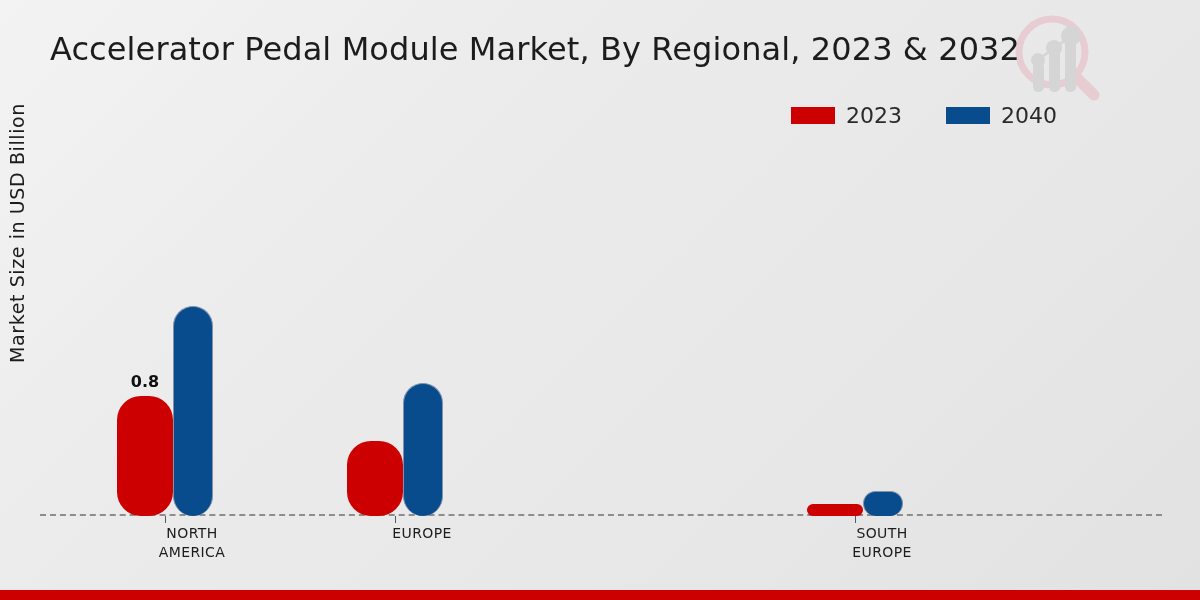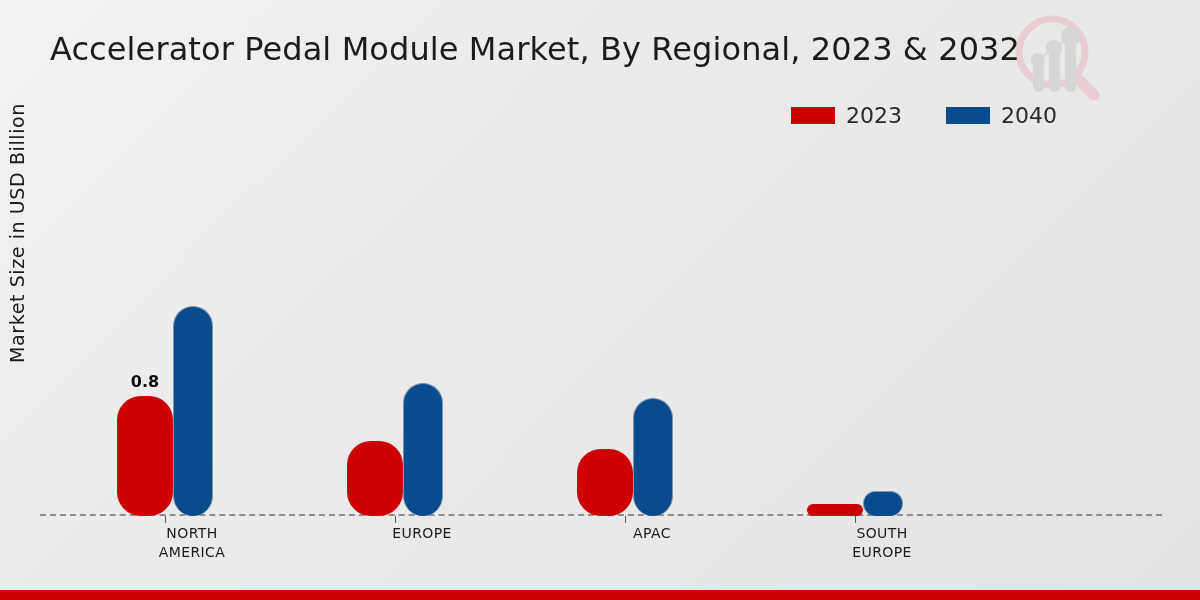--- a/index.html
+++ b/index.html
@@ -224,28 +224,20 @@
 
     <div class="group" style="left:260px;width:190px;">
       <div class="bars">
         <span class="bar red" style="height:75px;"></span>
         <span class="bar blue" style="height:133px;"></span>
       </div>
       <span class="tick"></span>
       <span class="cat-label">EUROPE</span>
     </div>
 
-    <div class="group" style="left:490px;width:190px;">
-      <div class="bars">
-        <span class="bar red" style="height:67px;"></span>
-        <span class="bar blue" style="height:118px;"></span>
-      </div>
-      <span class="tick"></span>
-      <span class="cat-label">APAC</span>
-    </div>
 
     <div class="group" style="left:720px;width:190px;">
       <div class="bars">
         <span class="bar red" style="height:12px;"></span>
         <span class="bar blue" style="height:25px;"></span>
       </div>
       <span class="tick"></span>
       <span class="cat-label">SOUTH
 EUROPE</span>
     </div>

